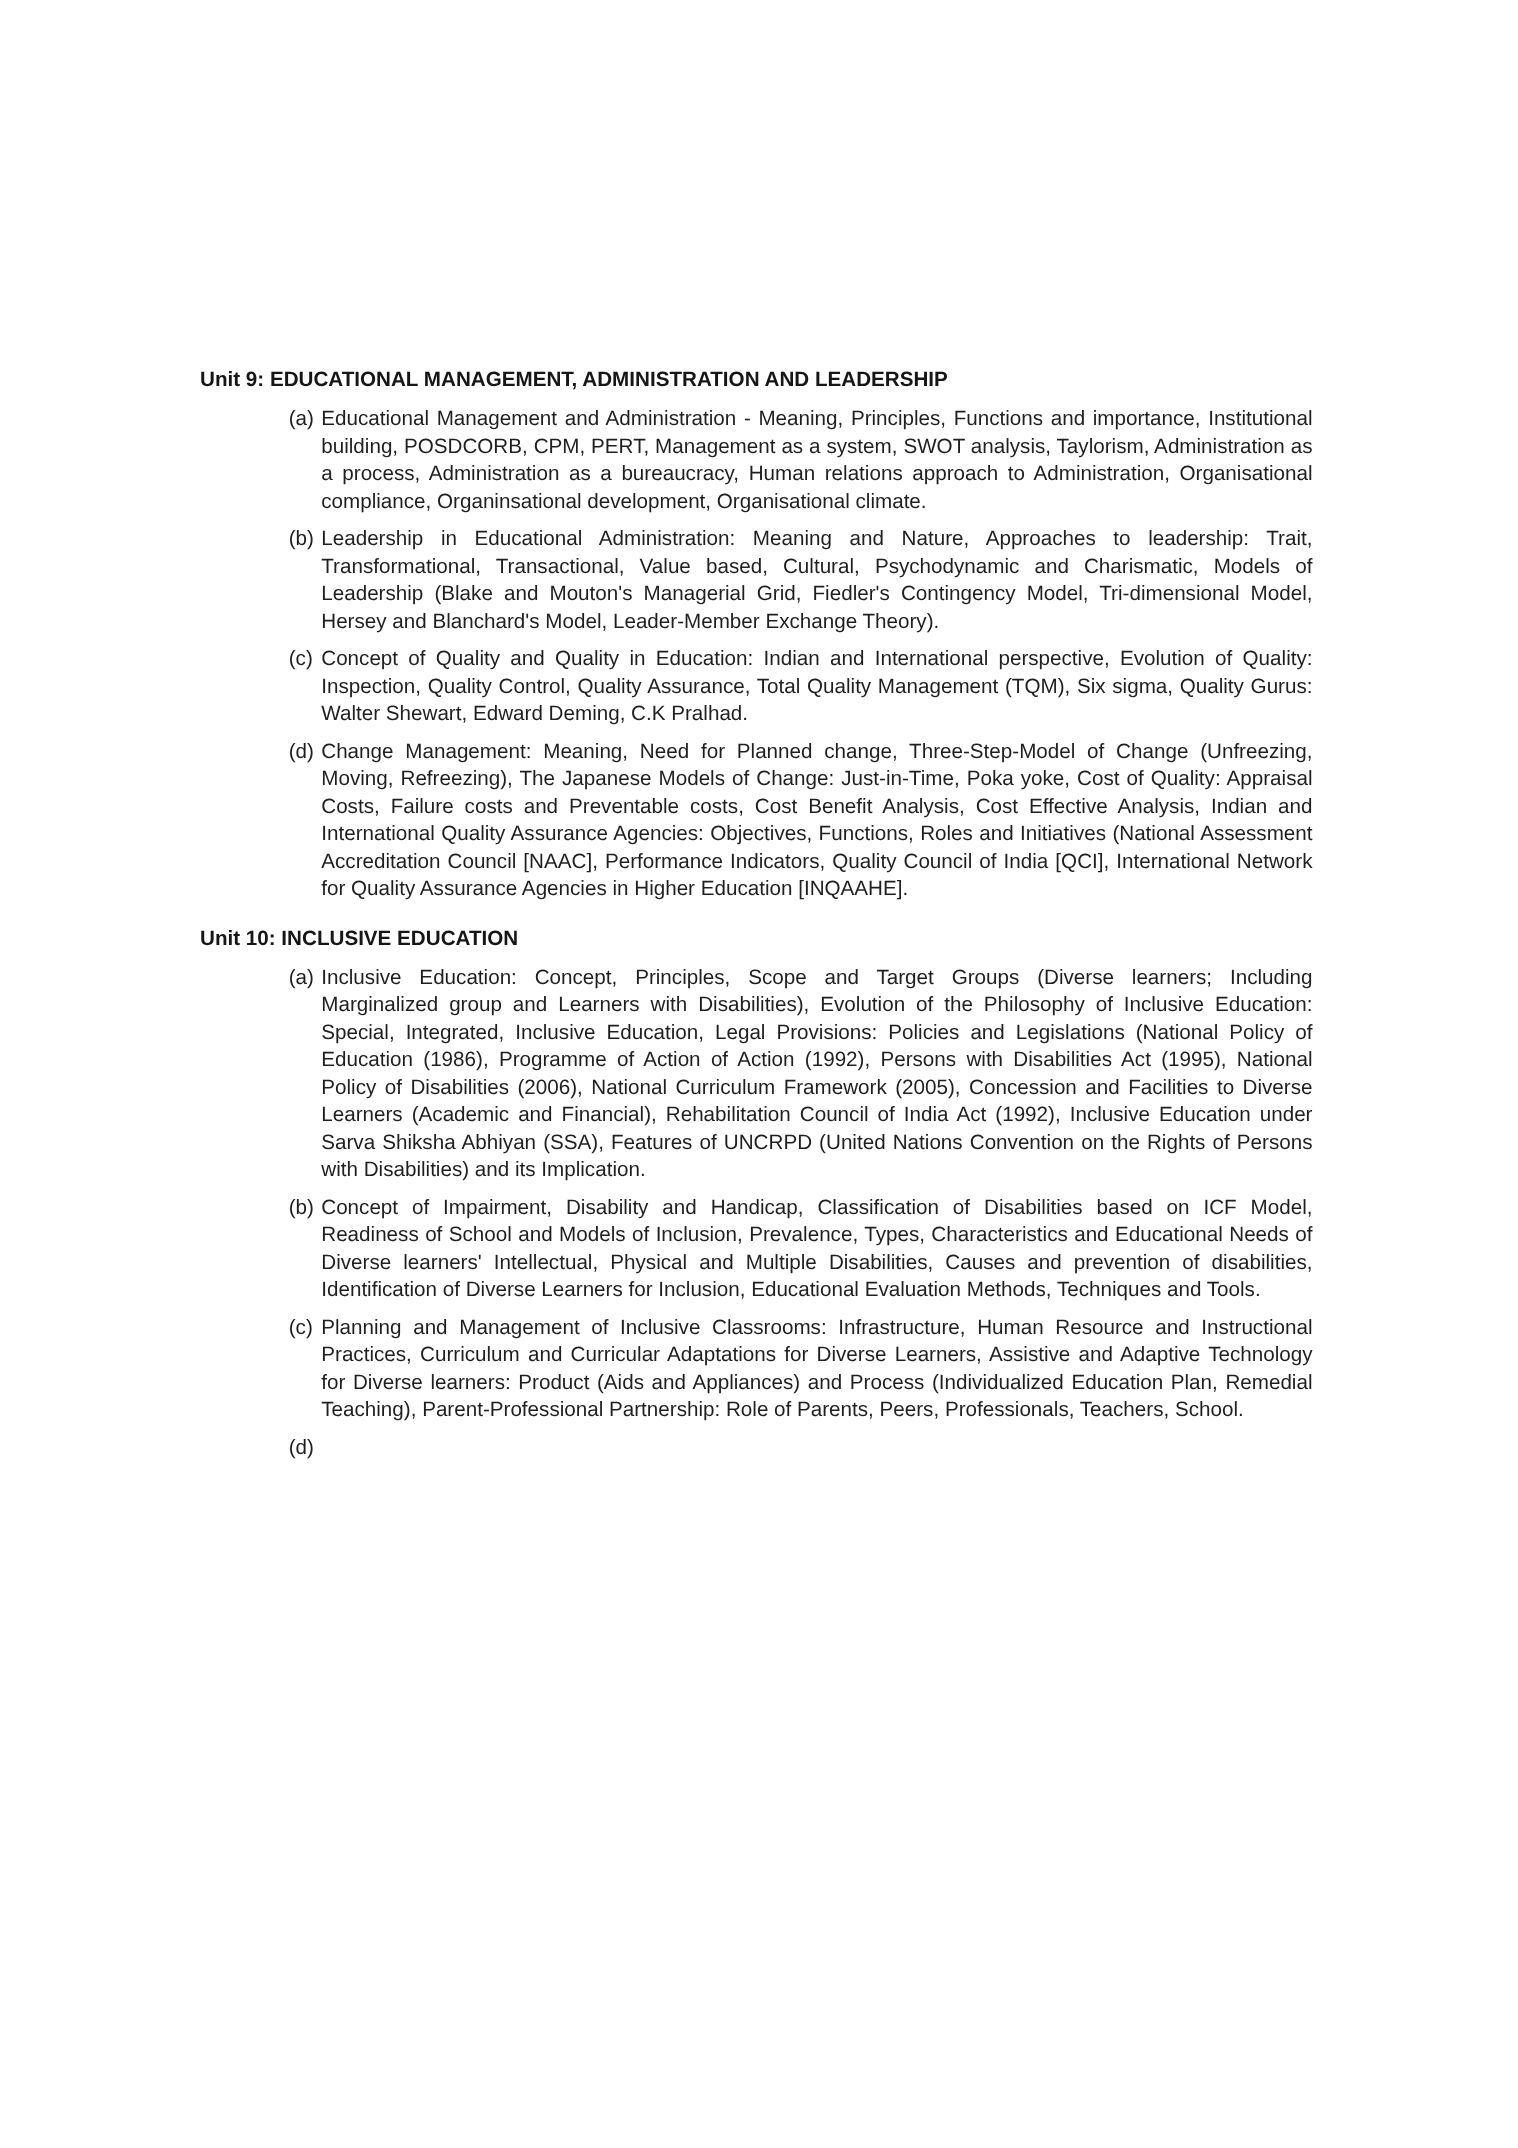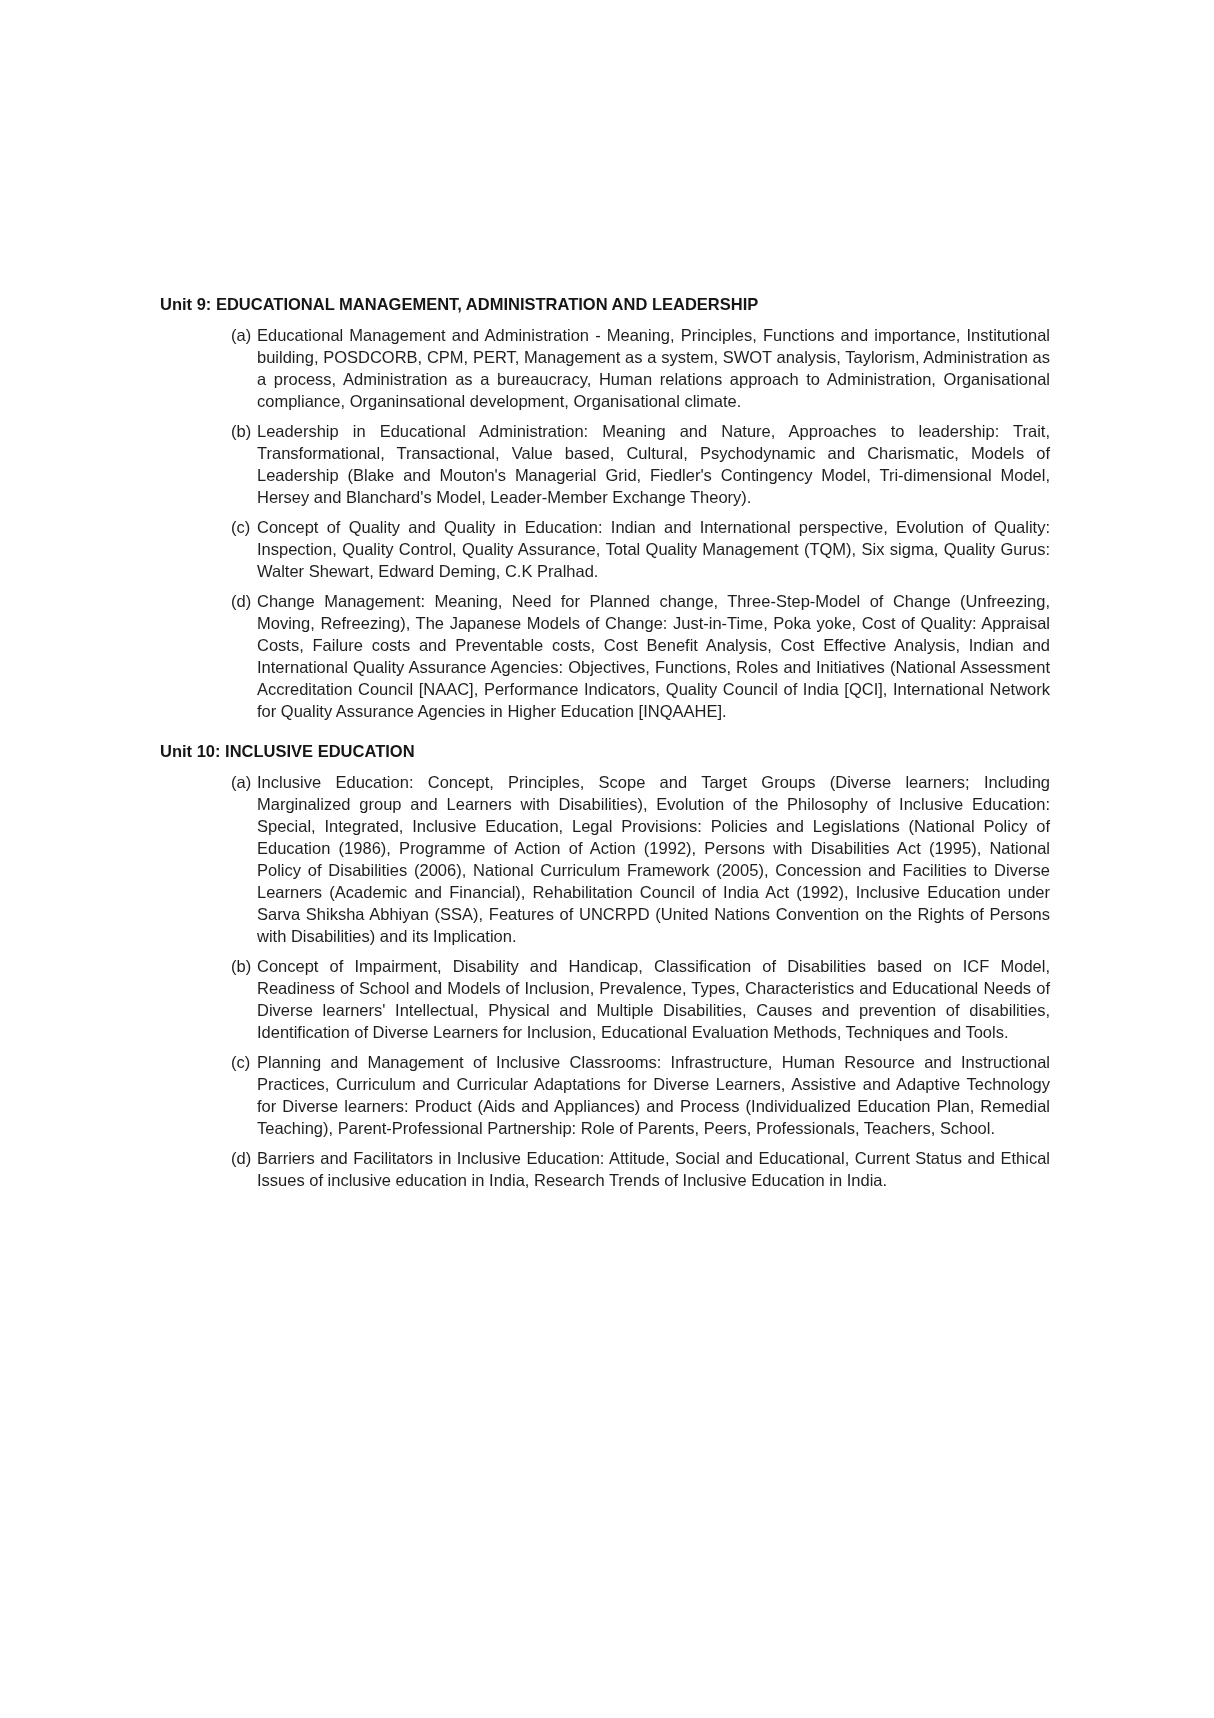--- a/index.html
+++ b/index.html
@@ -98,18 +98,17 @@
         <p class="item-text">Concept of Impairment, Disability and Handicap, Classification of Disabilities based on ICF Model, Readiness of School and Models of Inclusion, Prevalence, Types, Characteristics and Educational Needs of Diverse learners' Intellectual, Physical and Multiple Disabilities, Causes and prevention of disabilities, Identification of Diverse Learners for Inclusion, Educational Evaluation Methods, Techniques and Tools.</p>
       </div>
 
       <div class="item">
         <span class="marker">(c)</span>
         <p class="item-text">Planning and Management of Inclusive Classrooms: Infrastructure, Human Resource and Instructional Practices, Curriculum and Curricular Adaptations for Diverse Learners, Assistive and Adaptive Technology for Diverse learners: Product (Aids and Appliances) and Process (Individualized Education Plan, Remedial Teaching), Parent-Professional Partnership: Role of Parents, Peers, Professionals, Teachers, School.</p>
       </div>
 
       <div class="item">
         <span class="marker">(d)</span>
-        <p class="item-text">Barriers and Facilitators in Inclusive Education: Attitude, Social and Educational, Current Status and Ethical Issues of inclusive education in India, Research Trends of Inclusive Education in India.</p>
       </div>
     </section>
 
   </div>
 </div>
 
 </body></html>

